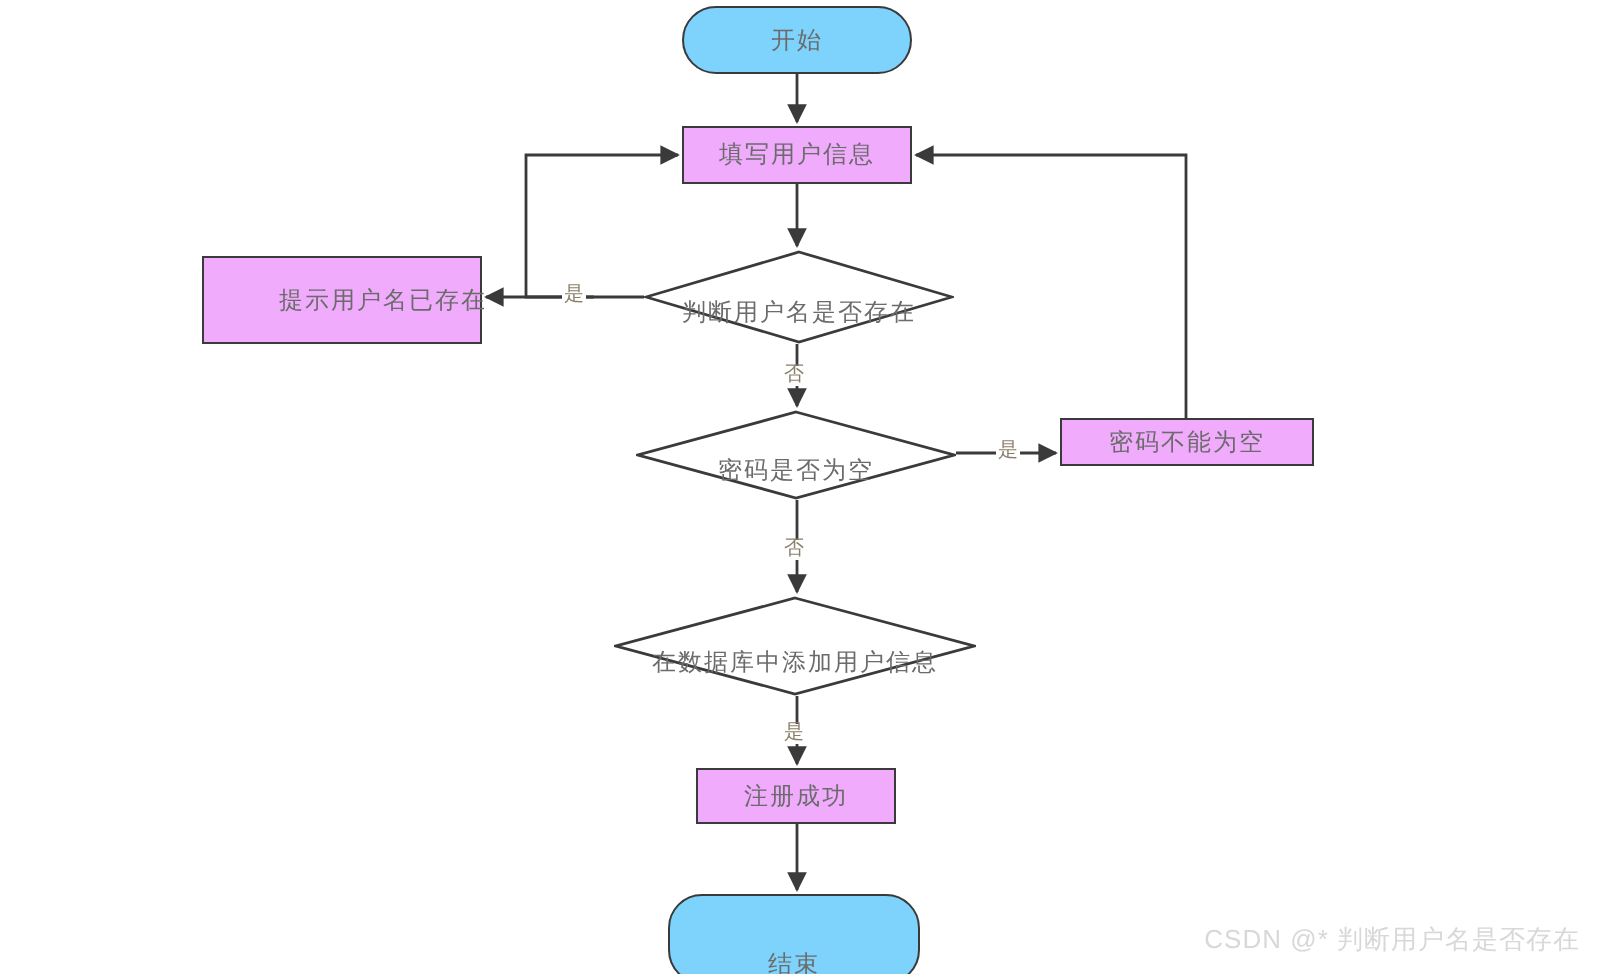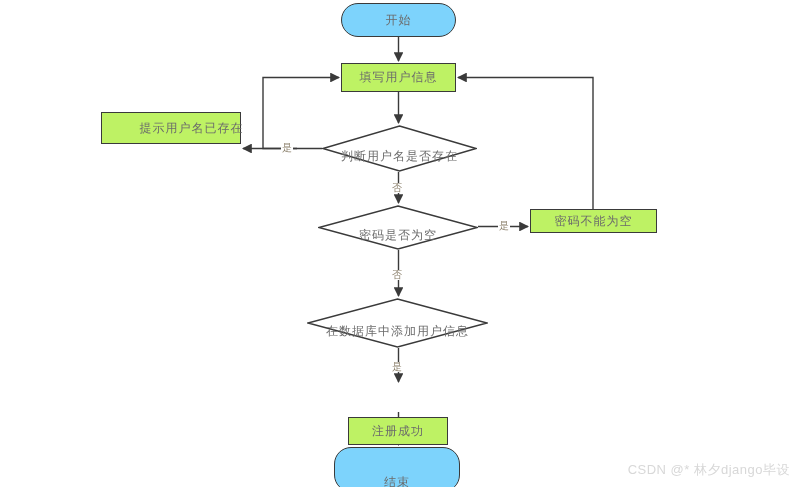--- a/index.html
+++ b/index.html
@@ -31,21 +31,21 @@
     align-items: center;
     justify-content: center;
     color: #6b6b6b;
     font-size: 12px;
     letter-spacing: 1px;
     white-space: nowrap;
     z-index: 3;
   }
   .node-box {
     border: 1.4px solid #3a3a3a;
-    background: #bef264;
+    background: #f0abfc;
   }
   .node-terminal {
     border: 1.4px solid #3a3a3a;
     background: #7dd3fc;
     border-radius: 17px;
   }
   .node-diamond {
     background: transparent;
   }
   .node-diamond .dia-shape {
@@ -117,21 +117,21 @@
     <span>填写用户信息</span>
   </div>
 
   <div class="node node-diamond" style="left:322px; top:125px; width:155px; height:47px;">
     <svg class="dia-shape" viewBox="0 0 155 47" preserveAspectRatio="none">
       <polygon points="77.5,1 154,23.5 77.5,46 1,23.5" fill="#ffffff" stroke="#3a3a3a" stroke-width="1.4"></polygon>
     </svg>
     <span class="dia-label">判断用户名是否存在</span>
   </div>
 
-  <div class="node node-box" style="left:101px; top:112px; width:140px; height:32px;padding-left:41px;">
+  <div class="node node-box" style="left:101px; top:128px; width:140px; height:44px;padding-left:41px;">
     <span>提示用户名已存在</span>
   </div>
 
   <div class="node node-diamond" style="left:318px; top:205px; width:160px; height:45px;">
     <svg class="dia-shape" viewBox="0 0 160 45" preserveAspectRatio="none">
       <polygon points="80,1 159,22.5 80,44 1,22.5" fill="#ffffff" stroke="#3a3a3a" stroke-width="1.4"></polygon>
     </svg>
     <span class="dia-label">密码是否为空</span>
   </div>
 
@@ -139,29 +139,29 @@
     <span>密码不能为空</span>
   </div>
 
   <div class="node node-diamond" style="left:307px; top:298px; width:181px; height:50px;">
     <svg class="dia-shape" viewBox="0 0 181 50" preserveAspectRatio="none">
       <polygon points="90.5,1 180,25 90.5,49 1,25" fill="#ffffff" stroke="#3a3a3a" stroke-width="1.4"></polygon>
     </svg>
     <span class="dia-label">在数据库中添加用户信息</span>
   </div>
 
-  <div class="node node-box" style="left:348px; top:384px; width:100px; height:28px;margin-top:33px;">
+  <div class="node node-box" style="left:348px; top:384px; width:100px; height:28px;">
     <span>注册成功</span>
   </div>
 
   <div class="node node-terminal" style="left:334px; top:447px; width:126px; height:45px;align-items:flex-end;">
     <span>结束</span>
   </div>
 
   <span class="edge-label" style="left:281px; top:143px;">是</span>
   <span class="edge-label" style="left:391px; top:183px;">否</span>
   <span class="edge-label" style="left:498px; top:221px;">是</span>
   <span class="edge-label" style="left:391px; top:270px;">否</span>
   <span class="edge-label" style="left:391px; top:362px;">是</span>
 
-  <div id="watermark">CSDN @* 林夕django毕设</div>
+  <div id="watermark">CSDN @* 判断用户名是否存在</div>
 
 </div>
 
 </body></html>

